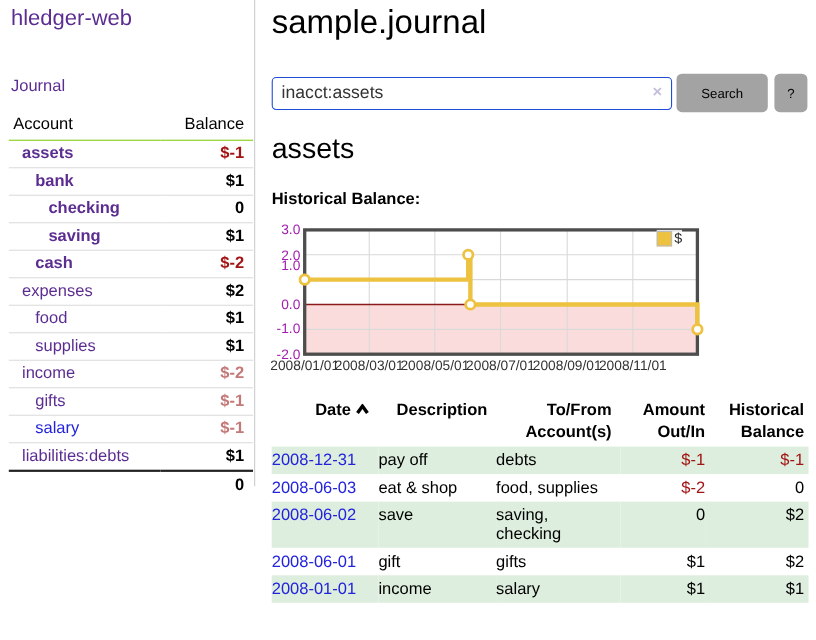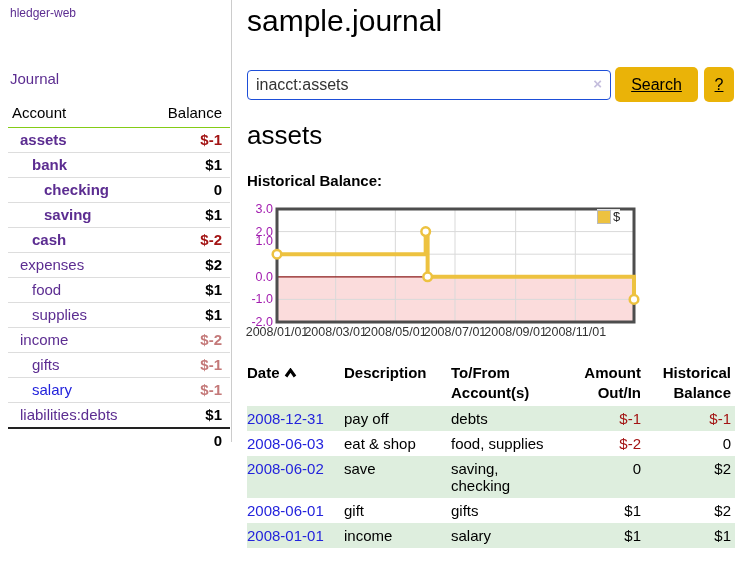--- a/index.html
+++ b/index.html
@@ -2,21 +2,21 @@
 <html><head>
 <meta charset="utf-8">
 <style>
   html,body{margin:0;padding:0;background:#fff;}
   .screen{position:relative;width:742px;height:582px;background:#fff;overflow:hidden;
           font-family:"Liberation Sans",sans-serif;color:#000;}
   a{text-decoration:none;cursor:pointer;}
 
   
   .sidebar{position:absolute;left:0;top:0;width:231px;height:442px;border-right:1px solid #ccc;}
-  .brand{position:absolute;left:10px;top:6px;font-size:12px;color:#5c2d91;}
+  .brand{position:absolute;left:10px;top:6px;font-size:20px;color:#5c2d91;}
   .journal-link{position:absolute;left:10px;top:70px;font-size:15px;color:#5c2d91;}
   table.accounts{position:absolute;left:8px;top:102px;width:222px;border-collapse:collapse;font-size:15px;}
   table.accounts th{font-weight:normal;text-align:left;padding:2px 0 6px 4px;border-bottom:1px solid #84cc16;}
   table.accounts th.bal-h{text-align:right;padding-right:8px;}
   table.accounts td{padding:3px 0;line-height:18px;border-bottom:1px solid #ddd;}
   table.accounts td.bal{text-align:right;font-weight:bold;padding-right:8px;white-space:nowrap;}
   table.accounts tr.total td{border-top:2px solid #222;border-bottom:none;font-weight:bold;}
   .acct a{color:#5c2d91;}
   .acct a.blue{color:#2323dc;}
   .acct.d0{padding-left:12px;} .acct.d1{padding-left:24px;} .acct.d2{padding-left:36px;margin-top:16px;}
@@ -24,40 +24,40 @@
   .bal.neg_strong{color:#a31414;} .bal.neg_light{color:#c47979;}
 
   
   .main{position:absolute;left:247px;top:0;width:495px;height:582px;}
   h1.title{position:absolute;left:0;top:1px;margin:0;font-size:30px;font-weight:400;line-height:40px;}
   .searchwrap{position:absolute;left:0;top:67px;width:364px;height:35px;}
   .search-input{box-sizing:border-box;position:absolute;left:0;top:3px;width:364px;height:30px;
     border:1px solid #1d4ed8;border-radius:4px;font-size:16px;padding:0 26px 0 8px;color:#333;
     font-family:"Liberation Sans",sans-serif;outline:none;}
   .clear-x{position:absolute;right:9px;top:9px;font-size:15px;font-weight:bold;color:#c5bedd;line-height:16px;}
-  .btn{position:absolute;top:67px;height:35px;background:#eab308;border:none;border-radius:5px;
-    font-size:16px;color:#000;font-family:"Liberation Sans",sans-serif;cursor:pointer;text-decoration:underline;}
+  .btn{position:absolute;top:67px;height:35px;background:#a3a3a3;border:none;border-radius:5px;
+    font-size:12px;color:#000;font-family:"Liberation Sans",sans-serif;cursor:pointer;}
   .btn-search{left:368px;width:83px;}
   .btn-help{left:457px;width:30px;}
   h2.acct-heading{position:absolute;left:0;top:120px;margin:0;font-size:26px;font-weight:400;}
   .chart-title{position:absolute;left:0;top:172px;font-size:15px;font-weight:bold;}
 
   
   .chart{position:absolute;left:0;top:201px;width:440px;height:150px;}
   .chart svg{position:absolute;left:22px;top:0;}
   .ylabel{position:absolute;left:0;width:26px;text-align:right;font-size:12.5px;color:#a21caf;line-height:16px;}
   .xlabels{position:absolute;left:0;top:124px;width:440px;height:18px;}
   .xlabel{position:absolute;top:0;transform:translateX(-50%);white-space:nowrap;font-size:12.5px;color:#333;}
   .legend{position:absolute;left:350px;top:8px;display:flex;align-items:center;background:rgba(255,255,255,.85);}
   .legend .swatch{display:inline-block;width:12px;height:12px;background:#EDC240;border:1px solid #bbb;}
   .legend .lab{font-size:13px;margin-left:2px;color:#222;}
 
   
   table.register{position:absolute;left:0;top:360px;width:488px;border-collapse:collapse;font-size:15px;table-layout:fixed;}
-  table.register th{font-weight:bold;text-align:left;vertical-align:top;padding:3px 8px 3px 0;line-height:20px;}
+  table.register th{font-weight:bold;text-align:right;vertical-align:top;padding:3px 8px 3px 0;line-height:20px;}
   table.register th.r, table.register td.r{text-align:right;}
   table.register th .l2{display:block;}
   table.register td{padding:4px 8px 4px 0;line-height:17px;vertical-align:top;}
   table.register td.c-amt{padding-right:0;}
   table.register td.c-bal{padding-right:4px;}
   table.register th.h-amt{padding-right:0;}
   table.register th.h-bal{padding-right:4px;}
   table.register tbody tr:nth-child(odd) td{background:#deeede;}
   td.c-date a{color:#2323dc;white-space:nowrap;}
   .neg{color:#a31414;}

